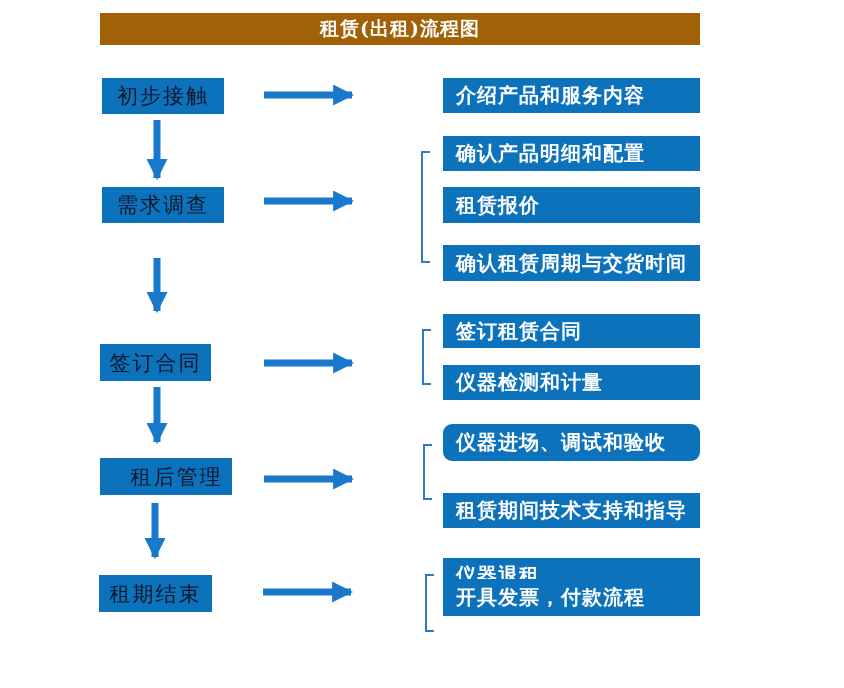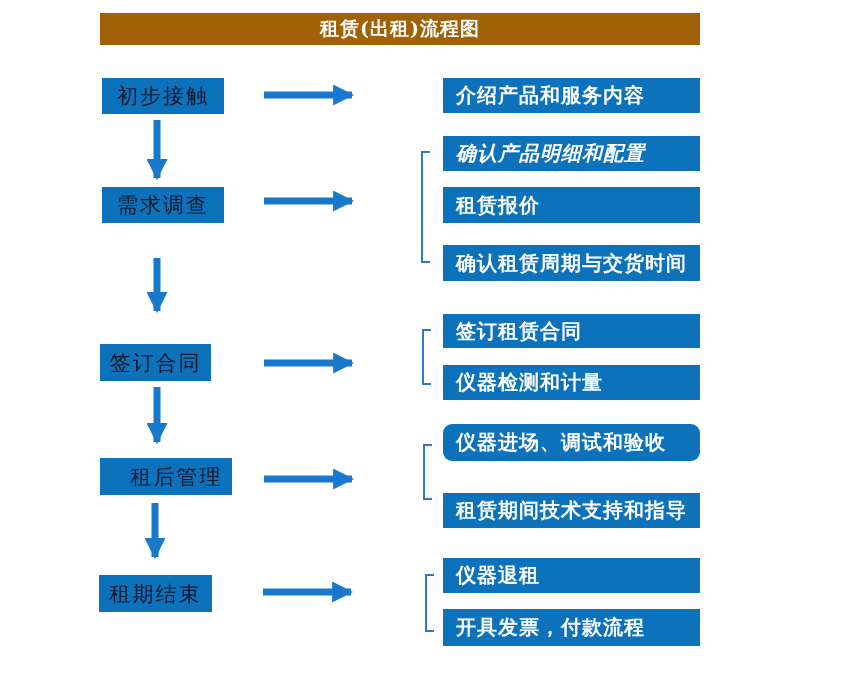--- a/index.html
+++ b/index.html
@@ -56,29 +56,29 @@
     font-size: 20px;
     font-weight: bold;
     display: flex;
     align-items: center;
     padding-left: 13px;
     box-sizing: border-box;
     letter-spacing: 1px;
     white-space: nowrap;
   }
   .rbox.r1  { top: 78px;  height: 35px; font-family: Liberation Mono, monospace; }
-  .rbox.r2a { top: 136px; height: 35px; font-style: italic; }
+  .rbox.r2a { top: 136px; height: 35px; }
   .rbox.r2b { top: 187px; height: 36px; }
   .rbox.r2c { top: 245px; height: 36px; }
   .rbox.r3a { top: 314px; height: 34px; }
   .rbox.r3b { top: 365px; height: 35px; }
   .rbox.r4a { top: 424px; height: 37px; border-radius: 9px; }
   .rbox.r4b { top: 493px; height: 35px; }
   .rbox.r5a { top: 558px; height: 35px; }
-  .rbox.r5b { top: 609px; height: 37px; }
+  .rbox.r5b { top: 579px; height: 37px; }
   .overlay {
     position: absolute;
     left: 0;
     top: 0;
     width: 844px;
     height: 688px;
     pointer-events: none;
   }
   .arrow { stroke: #1878cc; stroke-width: 7; fill: none; }
   .bracket { stroke: #2e7bbf; stroke-width: 2; fill: none; }

